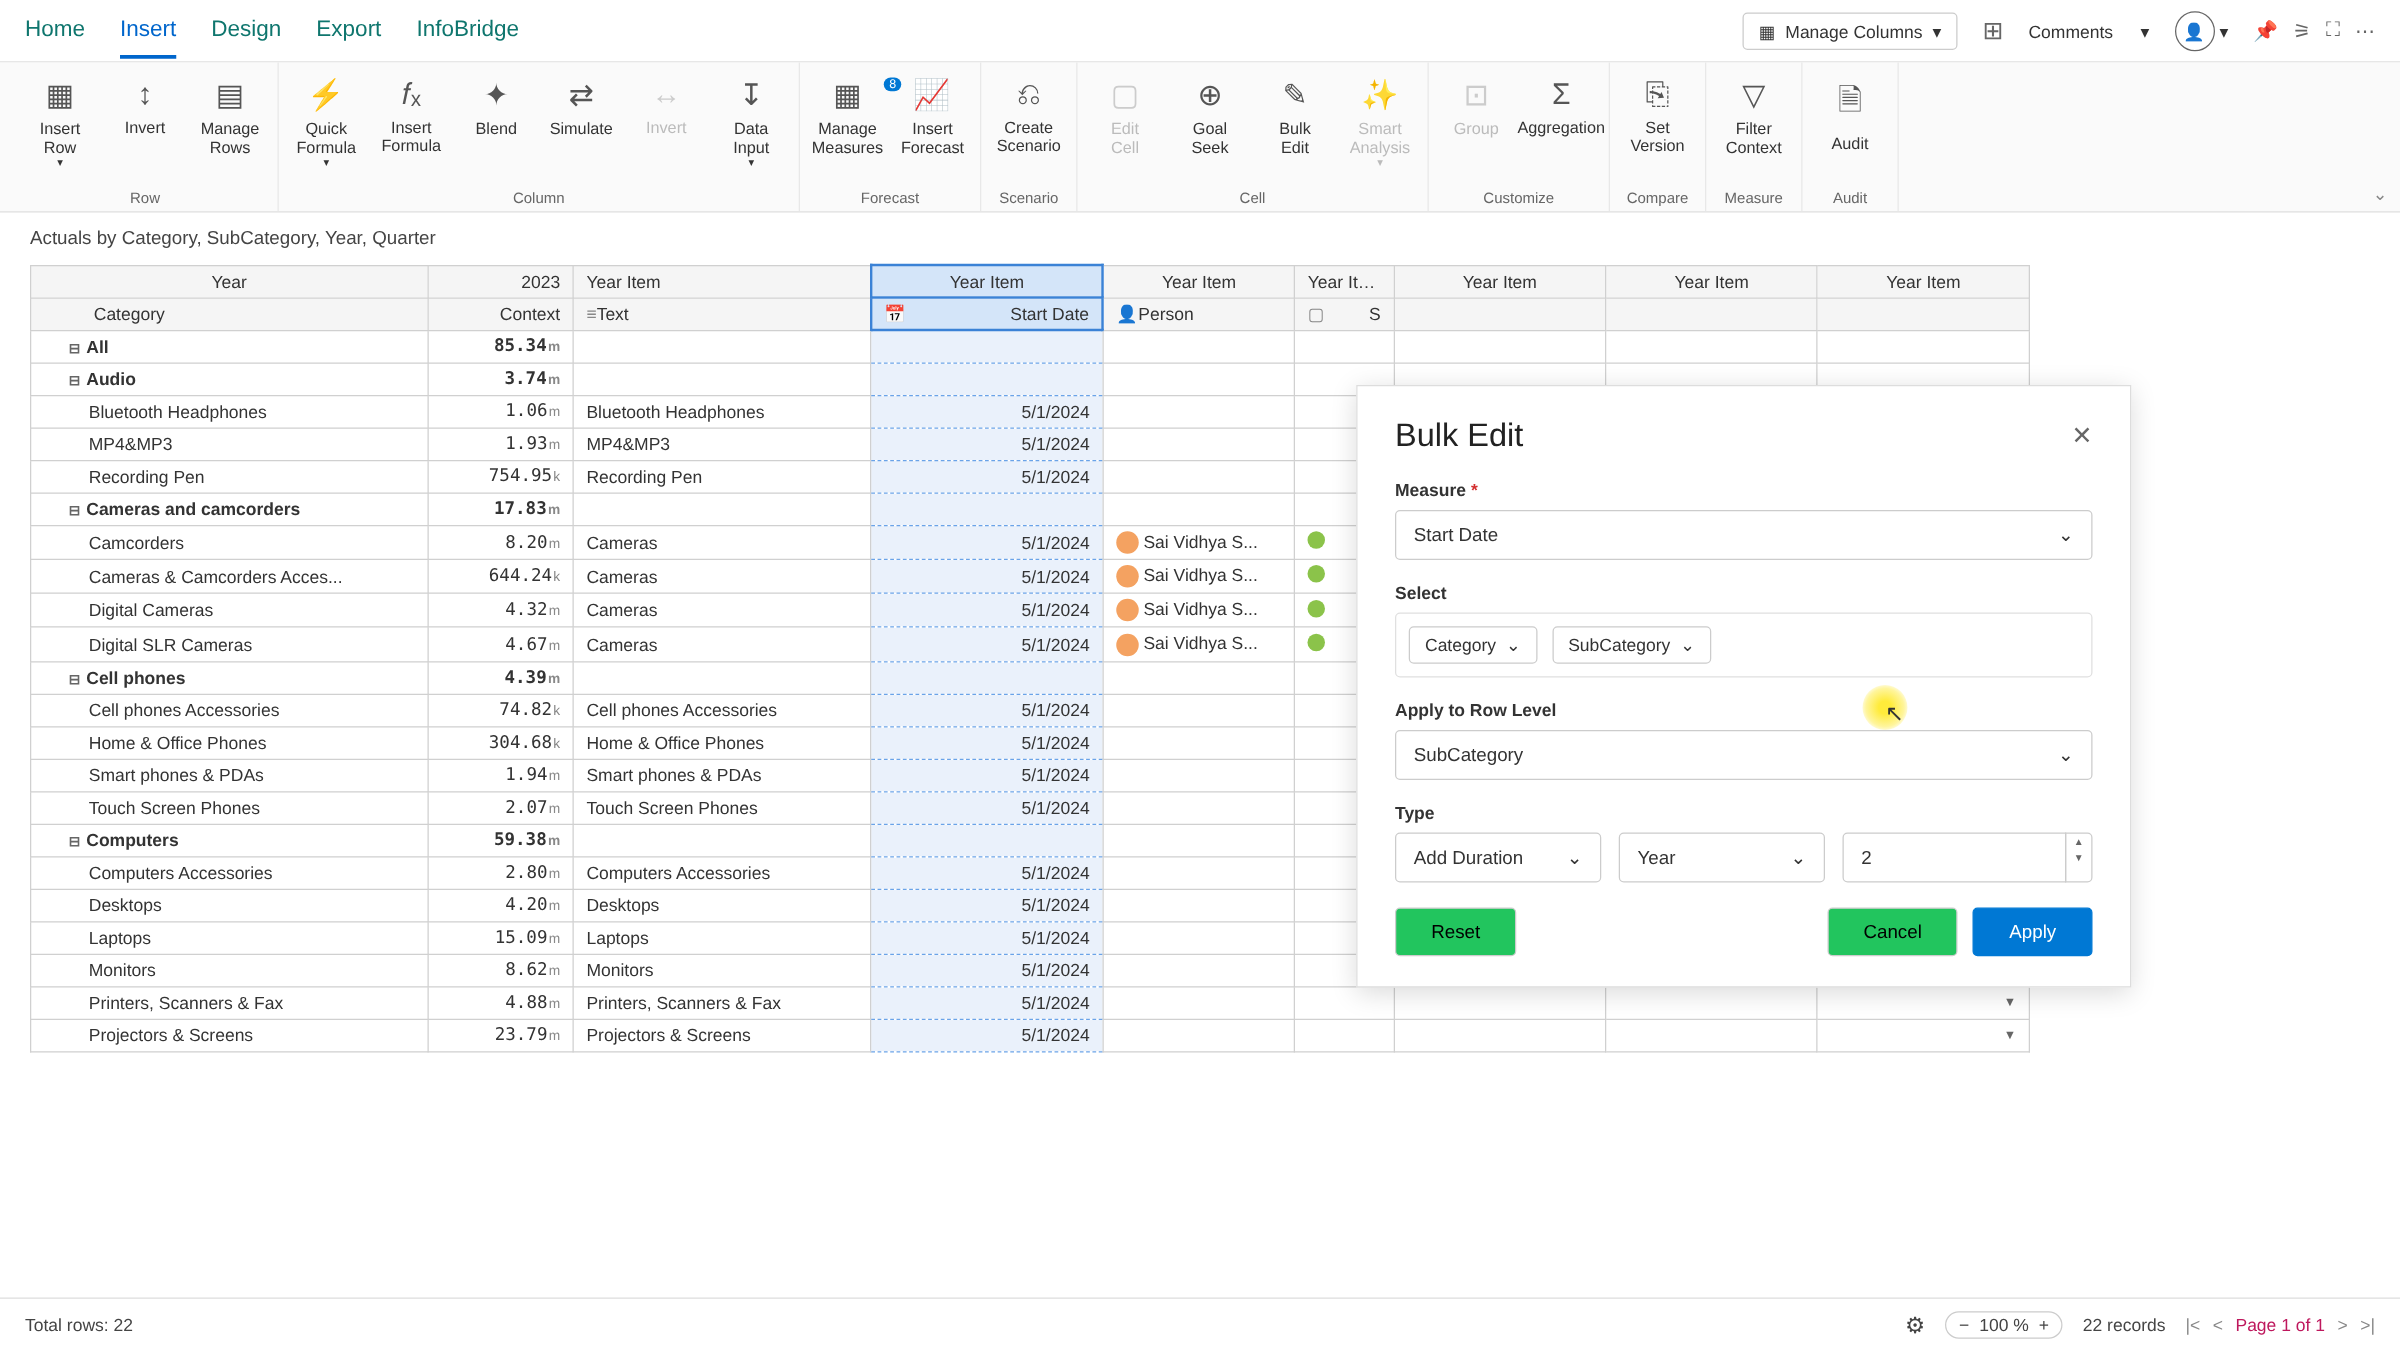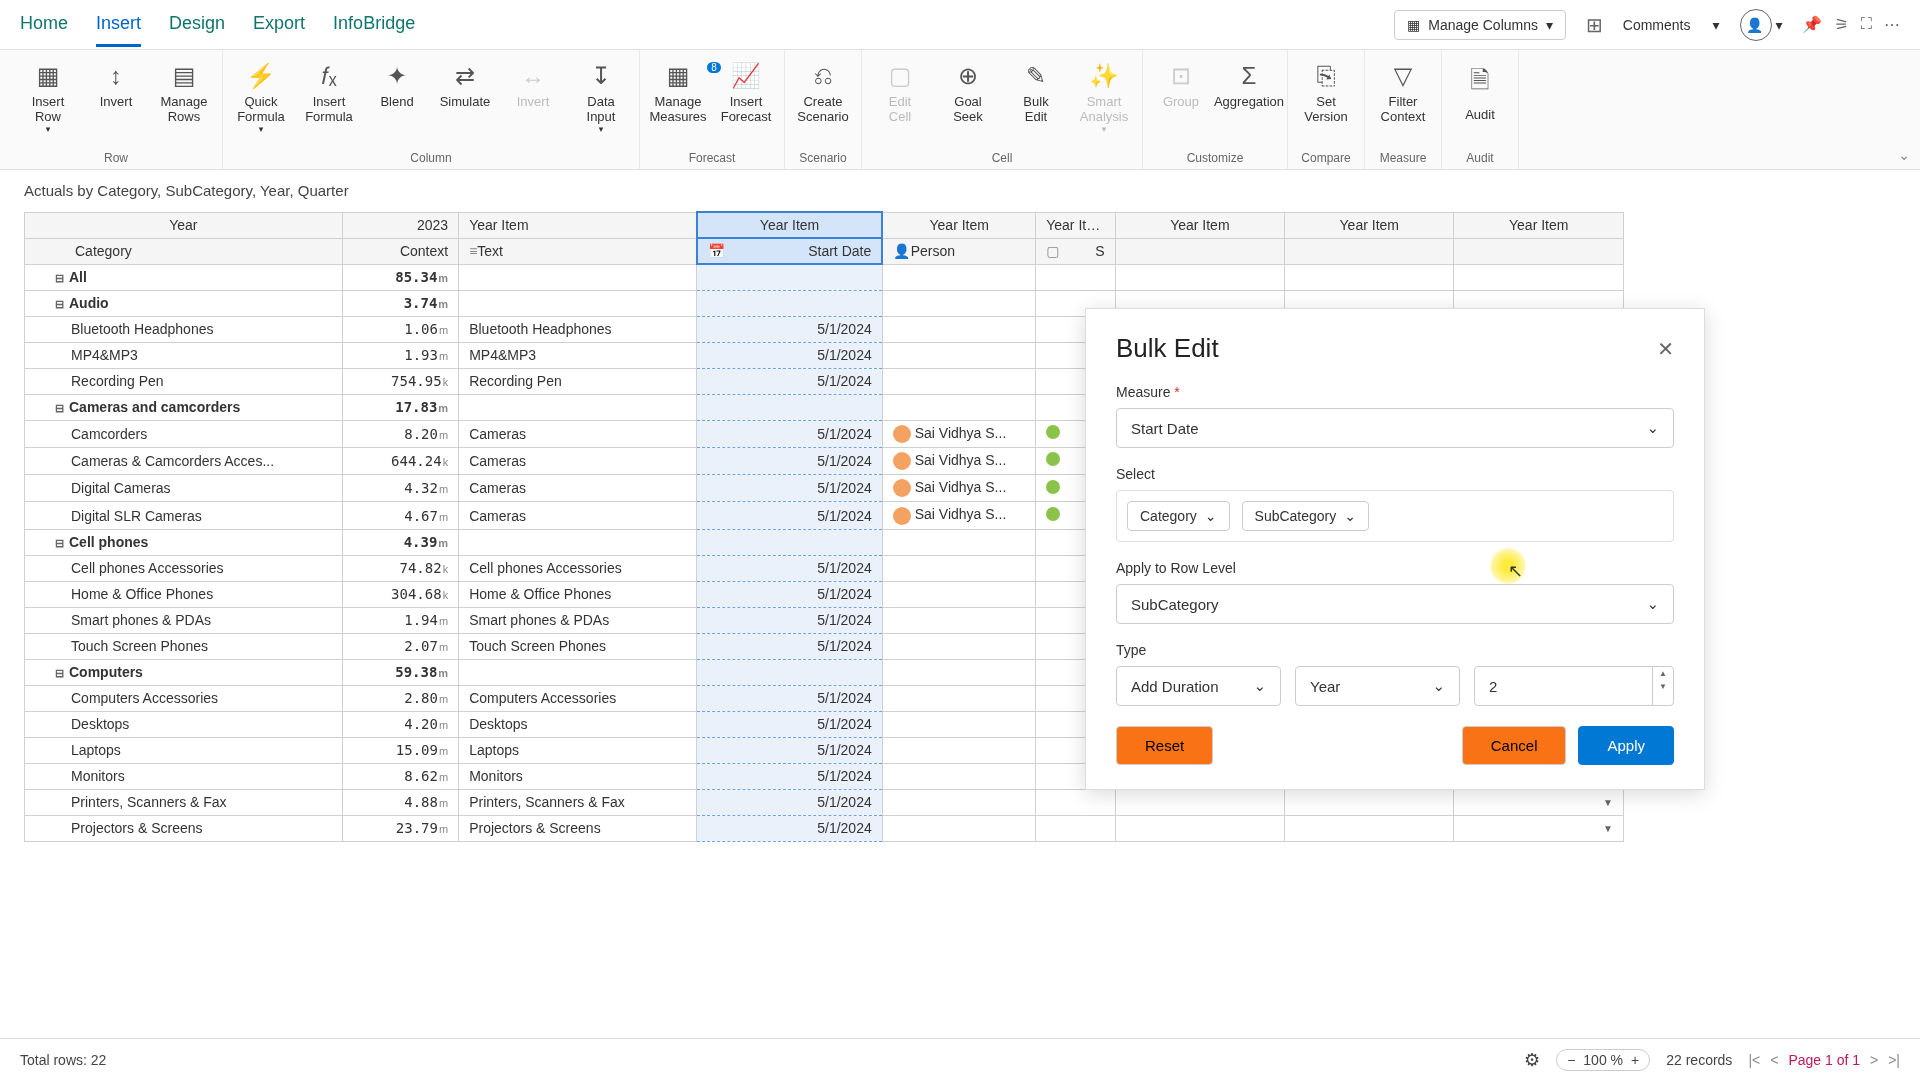--- a/index.html
+++ b/index.html
@@ -53,29 +53,29 @@
 .avatar-small { display: inline-block; width: 18px; height: 18px; background: #f4a261; border-radius: 50%; vertical-align: middle; margin-right: 4px; }
 .status-dot { display: inline-block; width: 14px; height: 14px; background: #8bc34a; border-radius: 50%; }
 .dropdown-arrow { float: right; color: #666; font-size: 10px; }
 
 
 .bulk-panel { position: absolute; top: 308px; left: 1085px; width: 620px; background: #fff; border: 1px solid #ddd; box-shadow: 0 4px 20px rgba(0,0,0,0.15); padding: 24px 30px; z-index: 100; }
 .bulk-header { display: flex; justify-content: space-between; align-items: center; margin-bottom: 20px; }
 .bulk-title { font-size: 26px; font-weight: 400; color: #222; }
 .bulk-close { font-size: 20px; color: #666; cursor: pointer; }
 .bulk-field { margin-bottom: 18px; }
-.bulk-label { font-size: 14px; color: #333; margin-bottom: 8px; display: block; }
+.bulk-label { font-size: 14px; color: #333; margin-bottom: 8px; display: block; font-weight: bold; }
 .bulk-label .req { color: #d32f2f; }
 .bulk-select { width: 100%; border: 1px solid #ccc; border-radius: 4px; padding: 10px 14px; font-size: 15px; display: flex; justify-content: space-between; align-items: center; cursor: pointer; background: #fff; }
 .bulk-chips { display: flex; gap: 12px; border: 1px solid #e0e0e0; border-radius: 4px; padding: 10px; }
 .chip { border: 1px solid #ccc; border-radius: 4px; padding: 6px 12px; display: flex; align-items: center; gap: 8px; cursor: pointer; font-size: 14px; }
 .bulk-type-row { display: flex; gap: 14px; }
 .bulk-type-row .bulk-select { flex: 1; }
 .bulk-actions { display: flex; justify-content: space-between; margin-top: 20px; }
-.btn { padding: 10px 28px; border-radius: 4px; font-size: 15px; cursor: pointer; border: 1px solid #ccc; background: #f97316; }
+.btn { padding: 10px 28px; border-radius: 4px; font-size: 15px; cursor: pointer; border: 1px solid #ccc; background: #22c55e; }
 .btn-primary { background: #0078d4; color: #fff; border-color: #0078d4; }
 .spinner-wrap { display: flex; flex-direction: column; border: 1px solid #ccc; border-radius: 0 4px 4px 0; margin-left: -1px; }
 .spinner-wrap span { font-size: 8px; padding: 2px 6px; cursor: pointer; color: #666; }
 
 
 .cursor-highlight { position: absolute; top: 548px; left: 1490px; width: 36px; height: 36px; background: radial-gradient(circle, #ffeb3b 20%, rgba(255,235,59,0.5) 60%, transparent 80%); border-radius: 50%; z-index: 200; pointer-events: none; }
 .cursor-arrow { position: absolute; top: 560px; left: 1508px; font-size: 18px; z-index: 201; pointer-events: none; }
 
 
 .status-bar { position: absolute; bottom: 0; left: 0; right: 0; height: 42px; border-top: 1px solid #ddd; display: flex; align-items: center; justify-content: space-between; padding: 0 20px; background: #fff; font-size: 14px; color: #444; }

